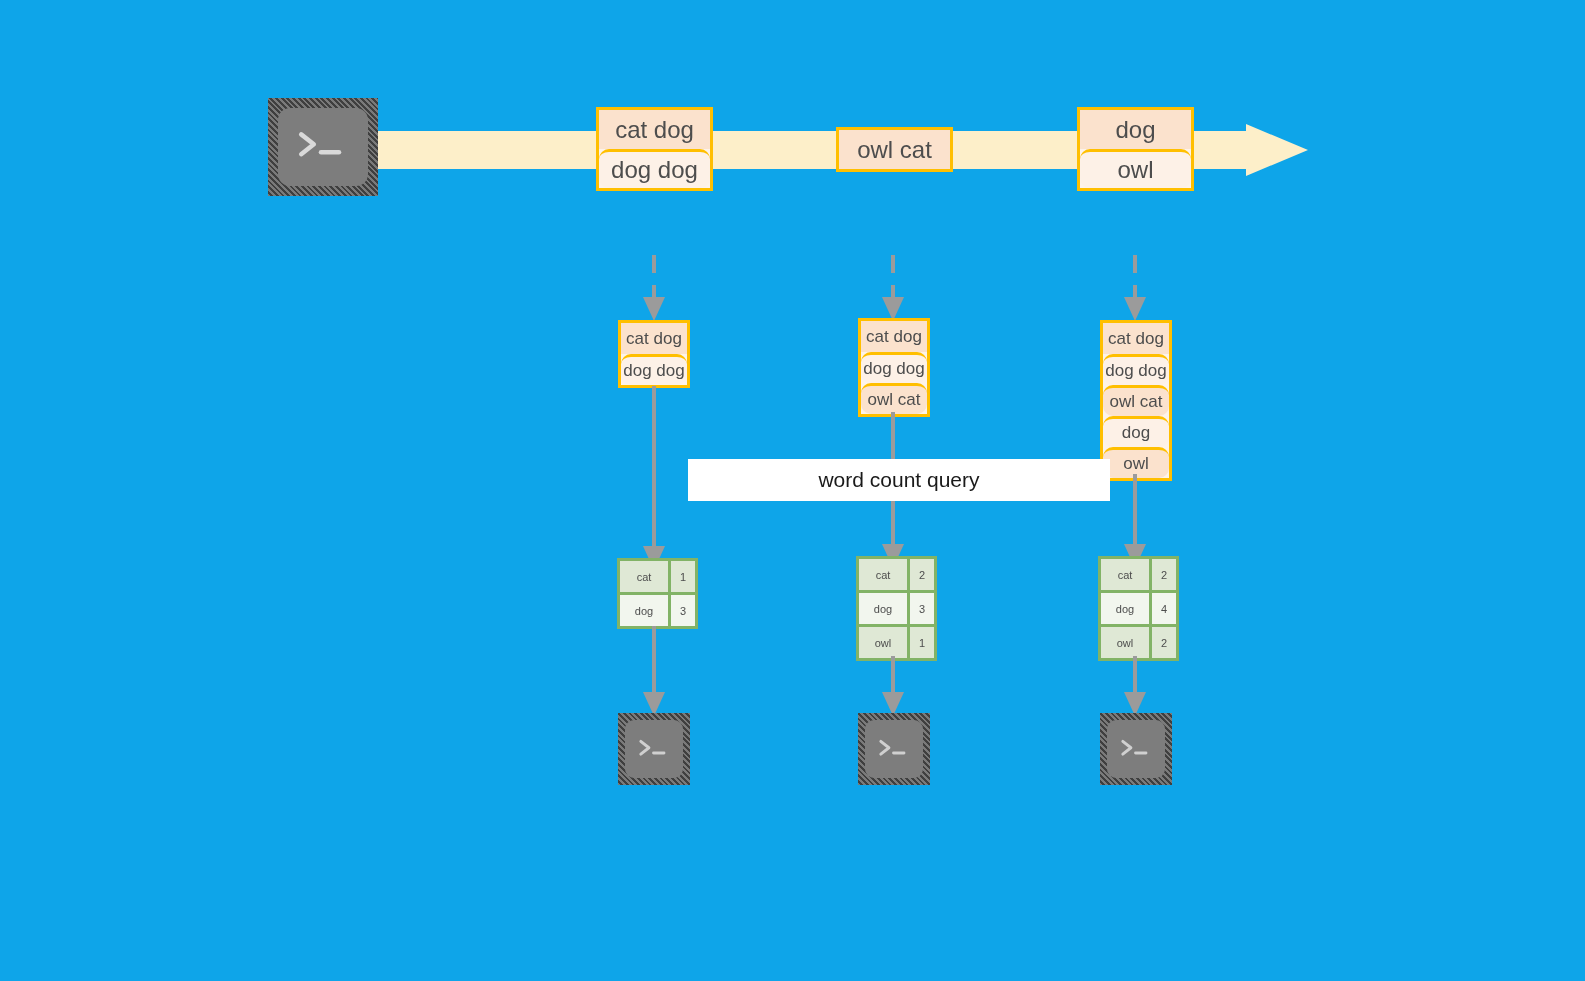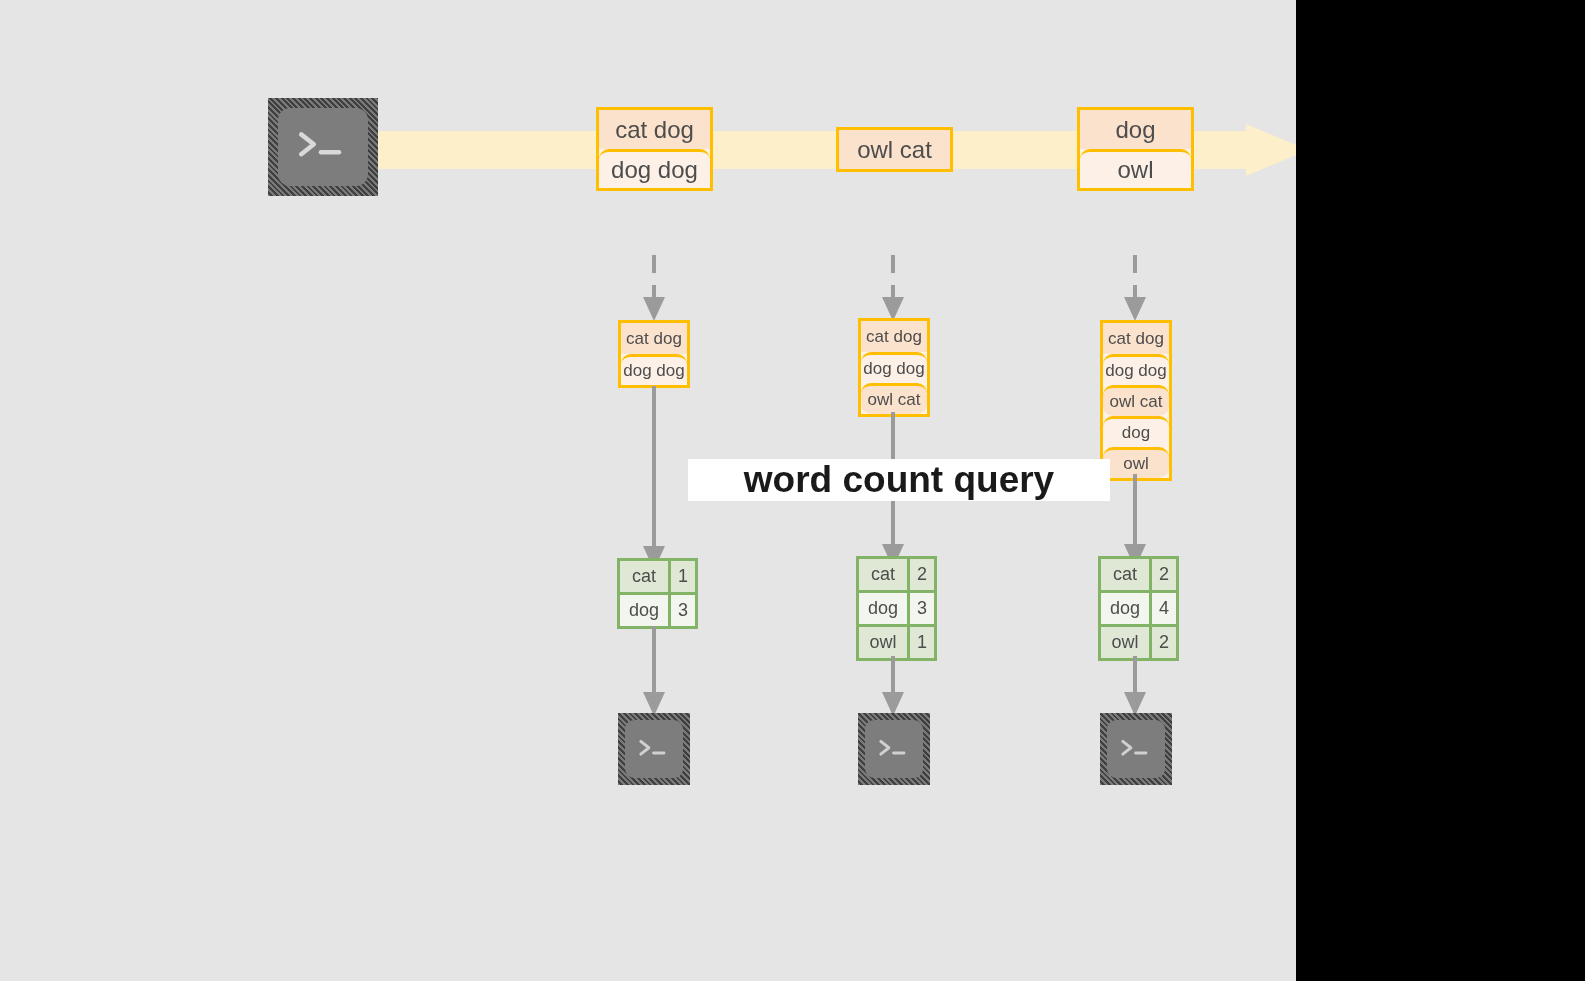--- a/index.html
+++ b/index.html
@@ -5,23 +5,23 @@
   html, body {
     margin: 0;
     padding: 0;
     background: #000000;
   }
   body {
     font-family: "Liberation Sans", sans-serif;
   }
   #canvas {
     position: relative;
-    width: 1296px;
+    width: 1585px;
     height: 981px;
-    background: #e5e5e5;
+    background: #0ea5e9;
     overflow: hidden;
   }
 
   
   .terminal {
     position: absolute;
     box-sizing: border-box;
     background:
       repeating-linear-gradient(45deg,
         #7a7a7a 0px, #7a7a7a 2px,
@@ -85,42 +85,42 @@
   .gbox .grow {
     display: flex;
     height: 31px;
   }
   .gbox .grow + .grow { border-top: 3px solid #82b366; }
   .gbox .gcell {
     box-sizing: border-box;
     display: flex;
     align-items: center;
     justify-content: center;
-    font-size: 18px;
+    font-size: 11px;
     color: #4d4d4d;
   }
   .gbox .gcell.key { width: 48px; }
   .gbox .gcell.val { width: 27px; border-left: 3px solid #82b366; }
   .gbox .grow.dark .gcell { background: #dfe8d5; }
   .gbox .grow.light .gcell { background: #f2f6ee; }
 
   
   .conn { position: absolute; }
 
   
   .banner {
     position: absolute;
     background: #ffffff;
     display: flex;
     align-items: center;
     justify-content: center;
     color: #1a1a1a;
     white-space: nowrap;
   }
-  .banner span { font-size: 37px; font-weight: bold; }
+  .banner span { font-size: 21px; }
 </style>
 </head>
 <body>
 
 <div id="canvas">
 
   <svg class="stream-arrow" style="left:366px; top:124px;" width="942" height="52" viewBox="0 0 942 52">
     <path d="M0 7 L880 7 L880 0 L942 26 L880 52 L880 45 L0 45 Z" fill="#fdefc9"></path>
   </svg>
 

